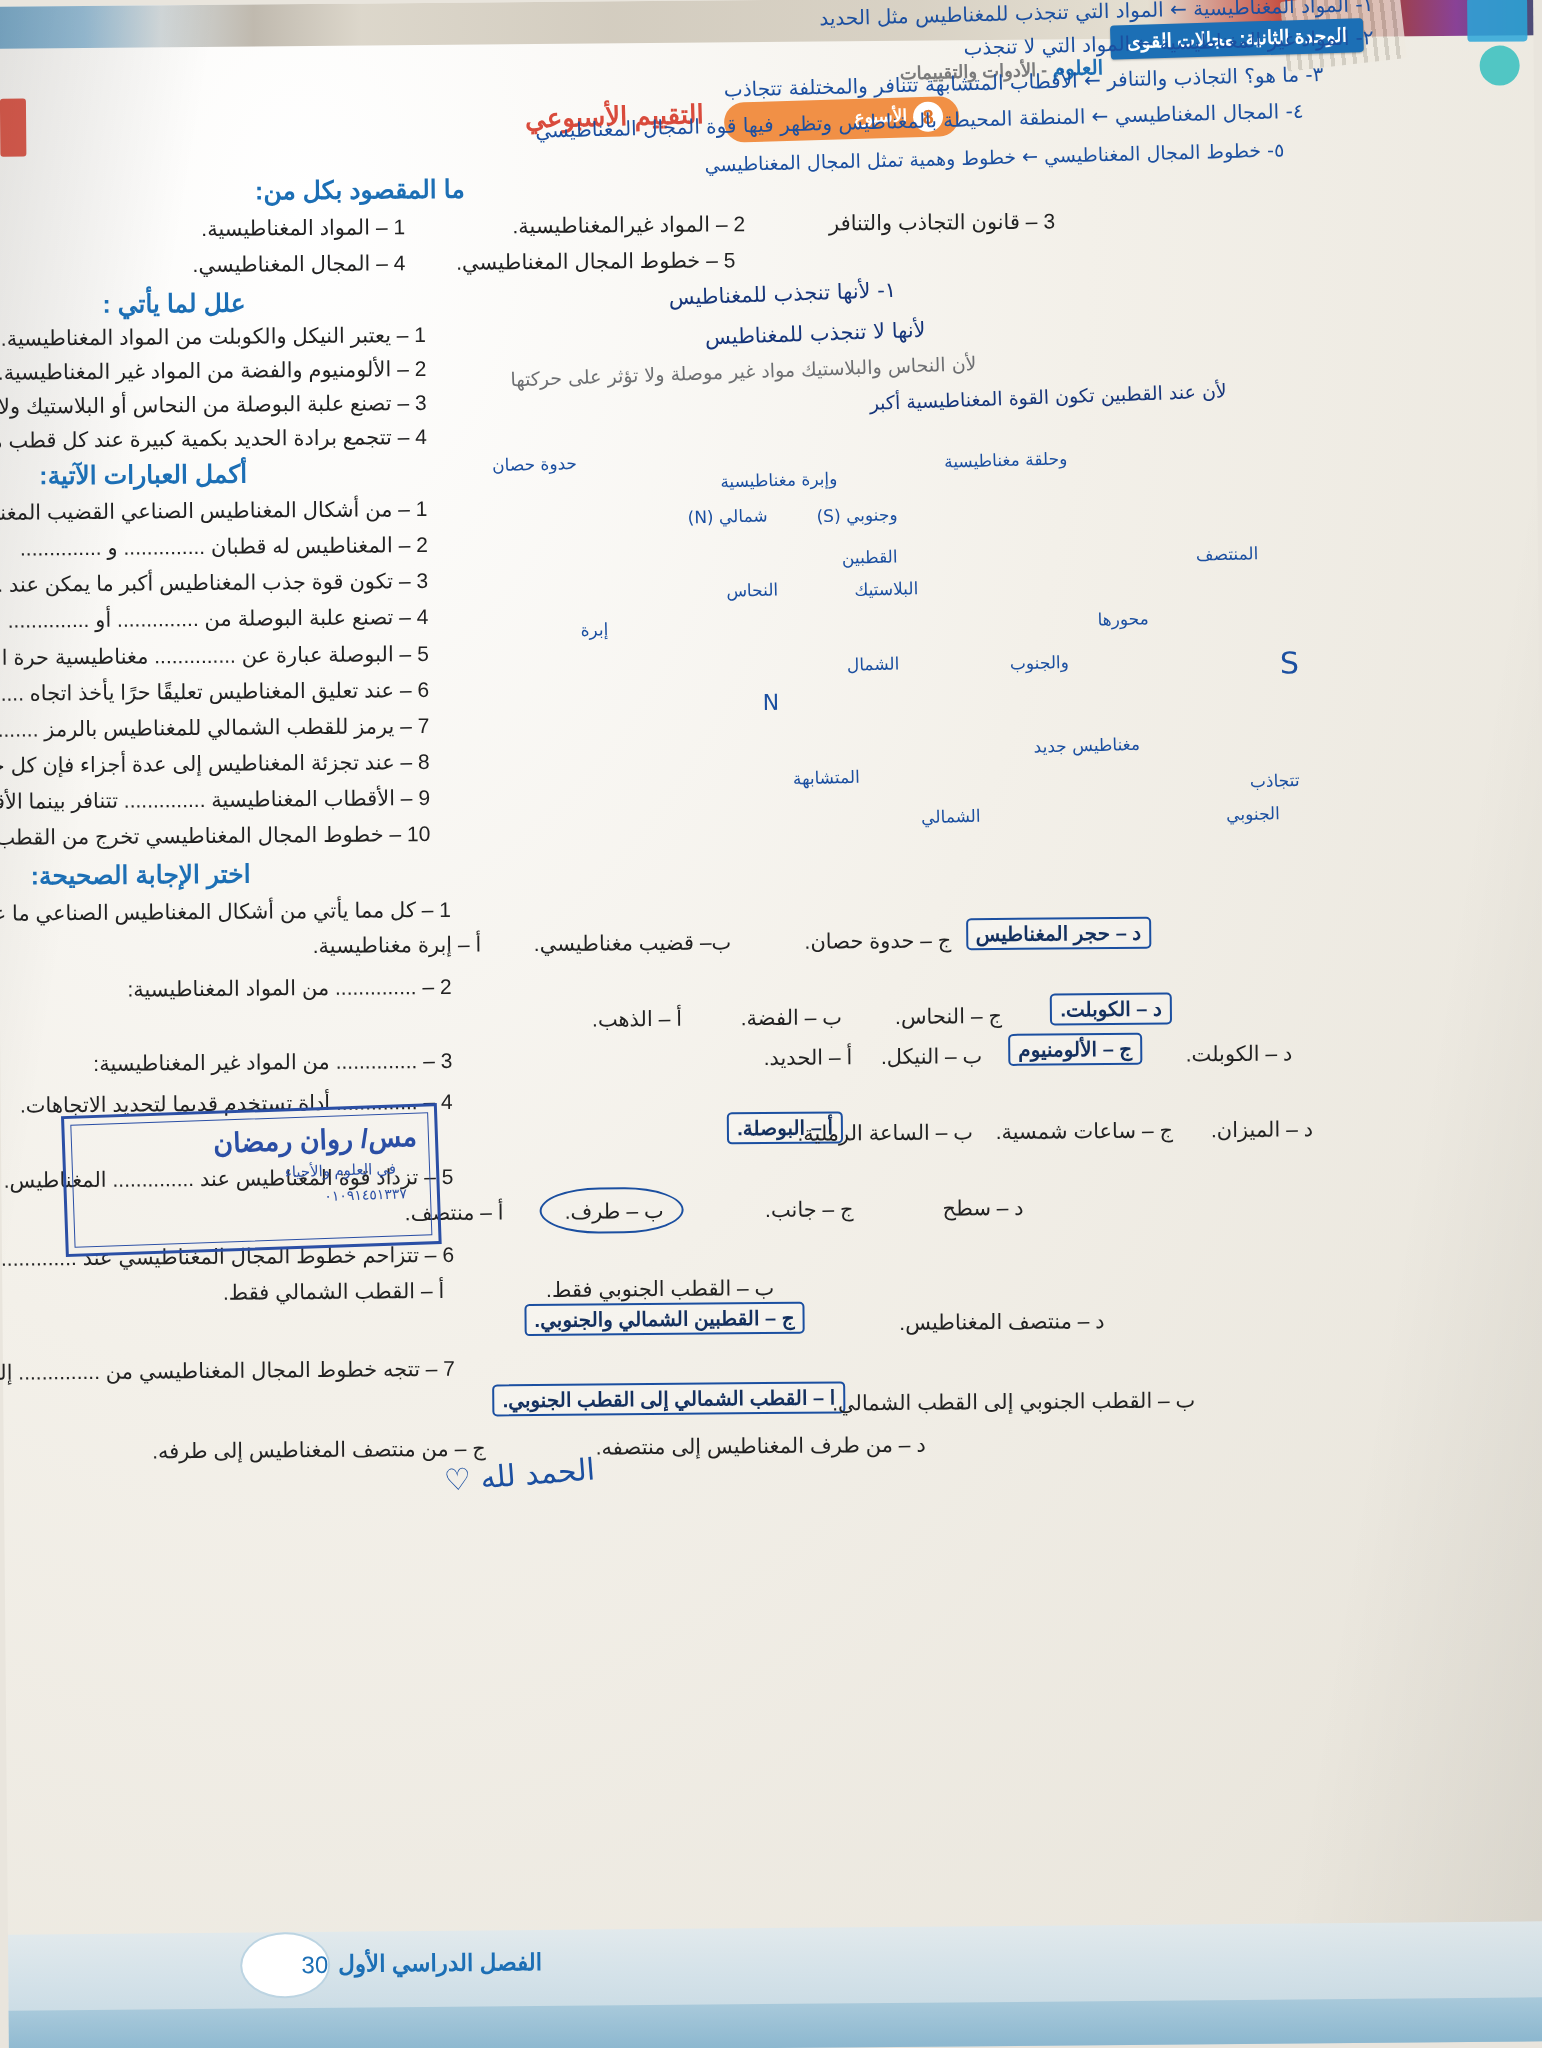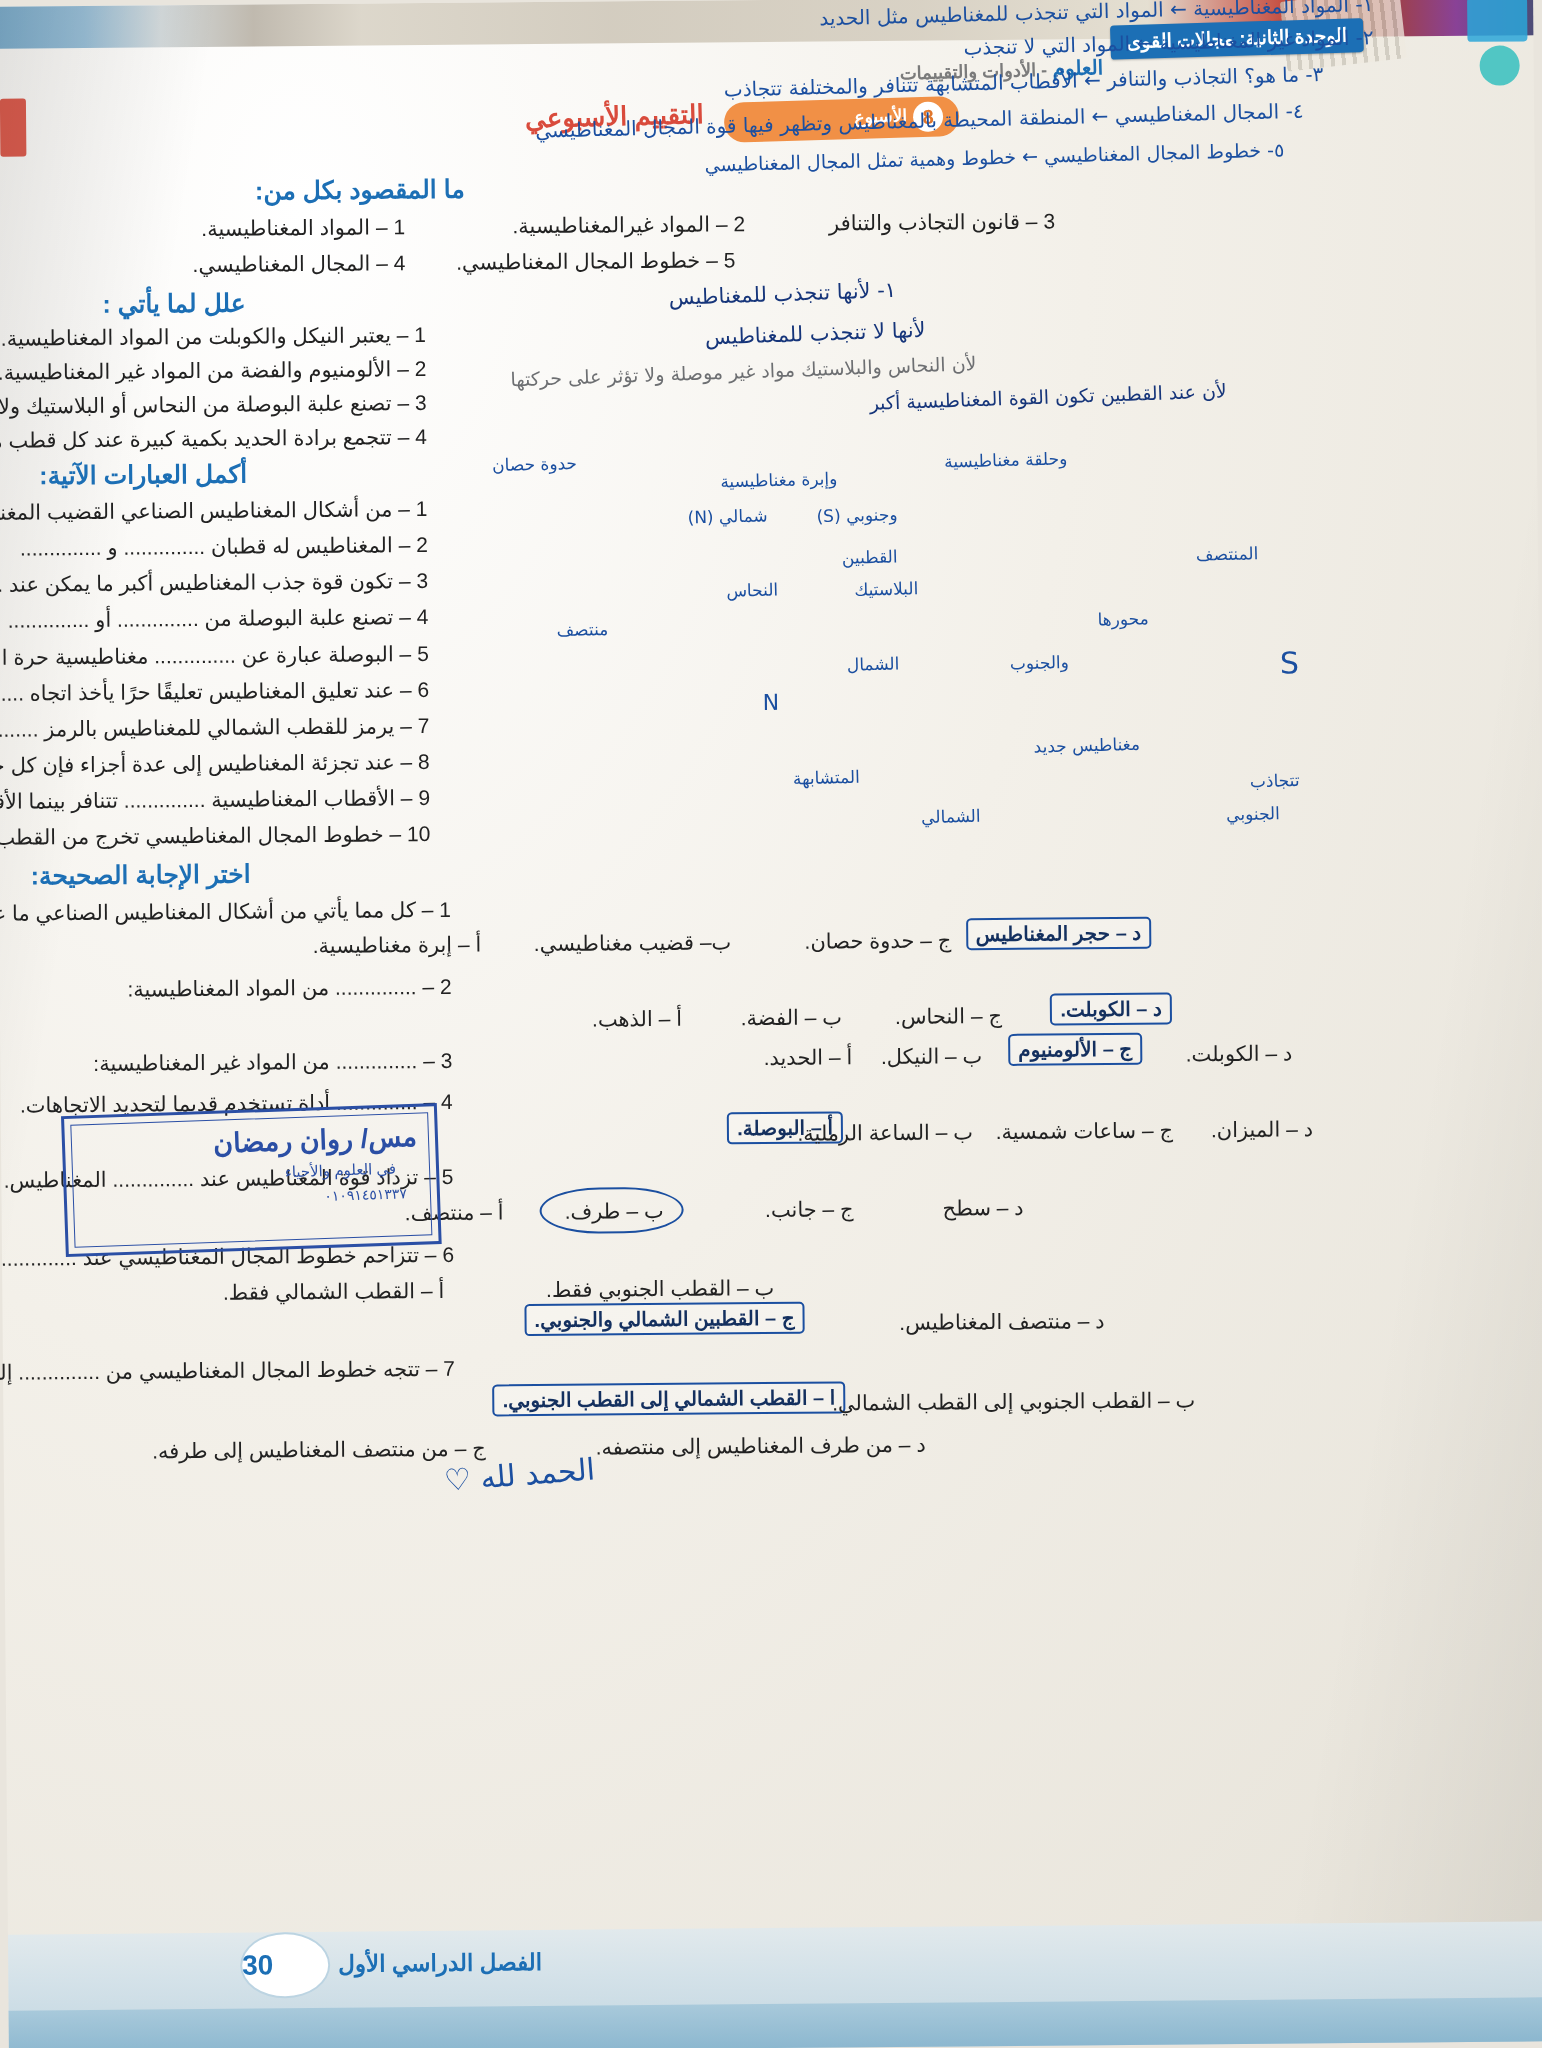--- a/index.html
+++ b/index.html
@@ -115,22 +115,22 @@
   #stamp .inner{position:absolute;inset:6px;border:1px solid #2b4fa5;}
   #stamp .name{position:absolute;top:14px;right:18px;font-size:27px;font-weight:bold;}
   #stamp .role{position:absolute;top:52px;right:40px;font-size:15px;}
   #stamp .phone{position:absolute;top:78px;right:30px;font-size:14px;letter-spacing:1px;}
   
   #footer-text{
     position:absolute;left:330px;bottom:74px;font-size:23px;font-weight:bold;color:#1c6fb5;
   }
   #page-number{
     position:absolute;left:232px;bottom:54px;width:86px;height:62px;border-radius:50%;
-    background:#fff;border:2px solid #bcd4e2;color:#1c6fb5;font-size:28px;font-weight:bold;
-    text-align:left;line-height:62px;
+    background:#fff;border:2px solid #bcd4e2;color:#1c6fb5;font-size:24px;font-weight:normal;
+    text-align:right;line-height:62px;
   }
 </style>
 </head>
 <body>
 
 <div id="page">
 
   <div class="clutter" id="clutter-top"></div>
   <div class="clutter" id="binder"></div>
   <div class="clutter" id="clutter-left-sticker"></div>
@@ -233,21 +233,21 @@
 
   <div class="hw small" style="top:452px;right:960px;transform:rotate(-1deg);">حدوة حصان</div>
   <div class="hw small" style="top:470px;right:700px;transform:rotate(-1deg);">وإبرة مغناطيسية</div>
   <div class="hw small" style="top:452px;right:470px;transform:rotate(-1deg);">وحلقة مغناطيسية</div>
   <div class="hw small" style="top:506px;right:770px;transform:rotate(-1deg);">شمالي (N)</div>
   <div class="hw small" style="top:506px;right:640px;transform:rotate(-1deg);">وجنوبي (S)</div>
   <div class="hw small" style="top:548px;right:640px;transform:rotate(-1deg);">القطبين</div>
   <div class="hw small" style="top:548px;right:280px;transform:rotate(-1deg);">المنتصف</div>
   <div class="hw small" style="top:580px;right:760px;transform:rotate(-1deg);">النحاس</div>
   <div class="hw small" style="top:580px;right:620px;transform:rotate(-1deg);">البلاستيك</div>
-  <div class="hw small" style="top:618px;right:930px;transform:rotate(-1deg);">منتصف</div>
+  <div class="hw small" style="top:618px;right:930px;transform:rotate(-1deg);">إبرة</div>
   <div class="hw small" style="top:612px;right:390px;transform:rotate(-1deg);">محورها</div>
   <div class="hw small" style="top:655px;right:640px;transform:rotate(-1deg);">الشمال</div>
   <div class="hw small" style="top:655px;right:470px;transform:rotate(-1deg);">والجنوب</div>
   <div class="hw" style="top:690px;right:760px;font-size:22px;">N</div>
   <div class="hw" style="top:650px;right:240px;font-size:30px;">S</div>
   <div class="hw small" style="top:738px;right:400px;transform:rotate(-1deg);">مغناطيس جديد</div>
   <div class="hw small" style="top:768px;right:680px;transform:rotate(-1deg);">المتشابهة</div>
   <div class="hw small" style="top:775px;right:240px;transform:rotate(-1deg);">تتجاذب</div>
   <div class="hw small" style="top:808px;right:560px;transform:rotate(-1deg);">الشمالي</div>
   <div class="hw small" style="top:808px;right:260px;transform:rotate(-1deg);">الجنوبي</div>

